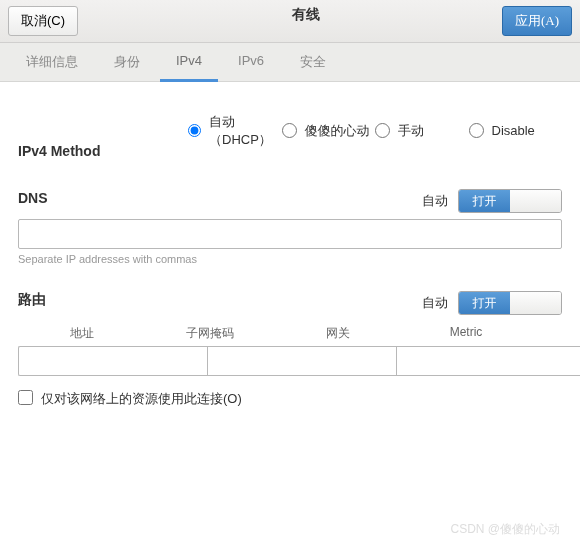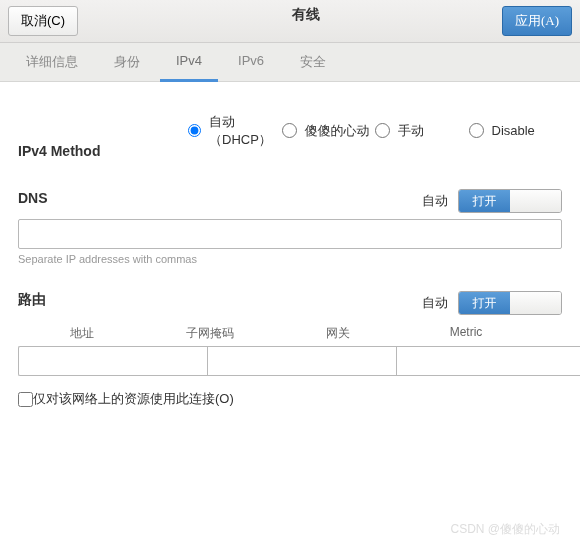--- a/index.html
+++ b/index.html
@@ -144,21 +144,21 @@
 .route-inputrow input {
   height: 30px;
   border: 1px solid #b8b8b8;
   border-right: none;
   padding: 4px 6px;
   font-size: 13px;
 }
 .route-inputrow input:first-child { border-radius: 2px 0 0 2px; }
 .chk-row {
   display: flex;
-  align-items: center;
+  gap: 8px;
   margin-top: 14px;
 }
 .chk-row input { width: 15px; height: 15px; }
 .watermark {
   position: absolute;
   right: 20px;
   bottom: 6px;
   font-size: 12px;
   color: #ddd;
   font-family: Liberation Sans, sans-serif;

